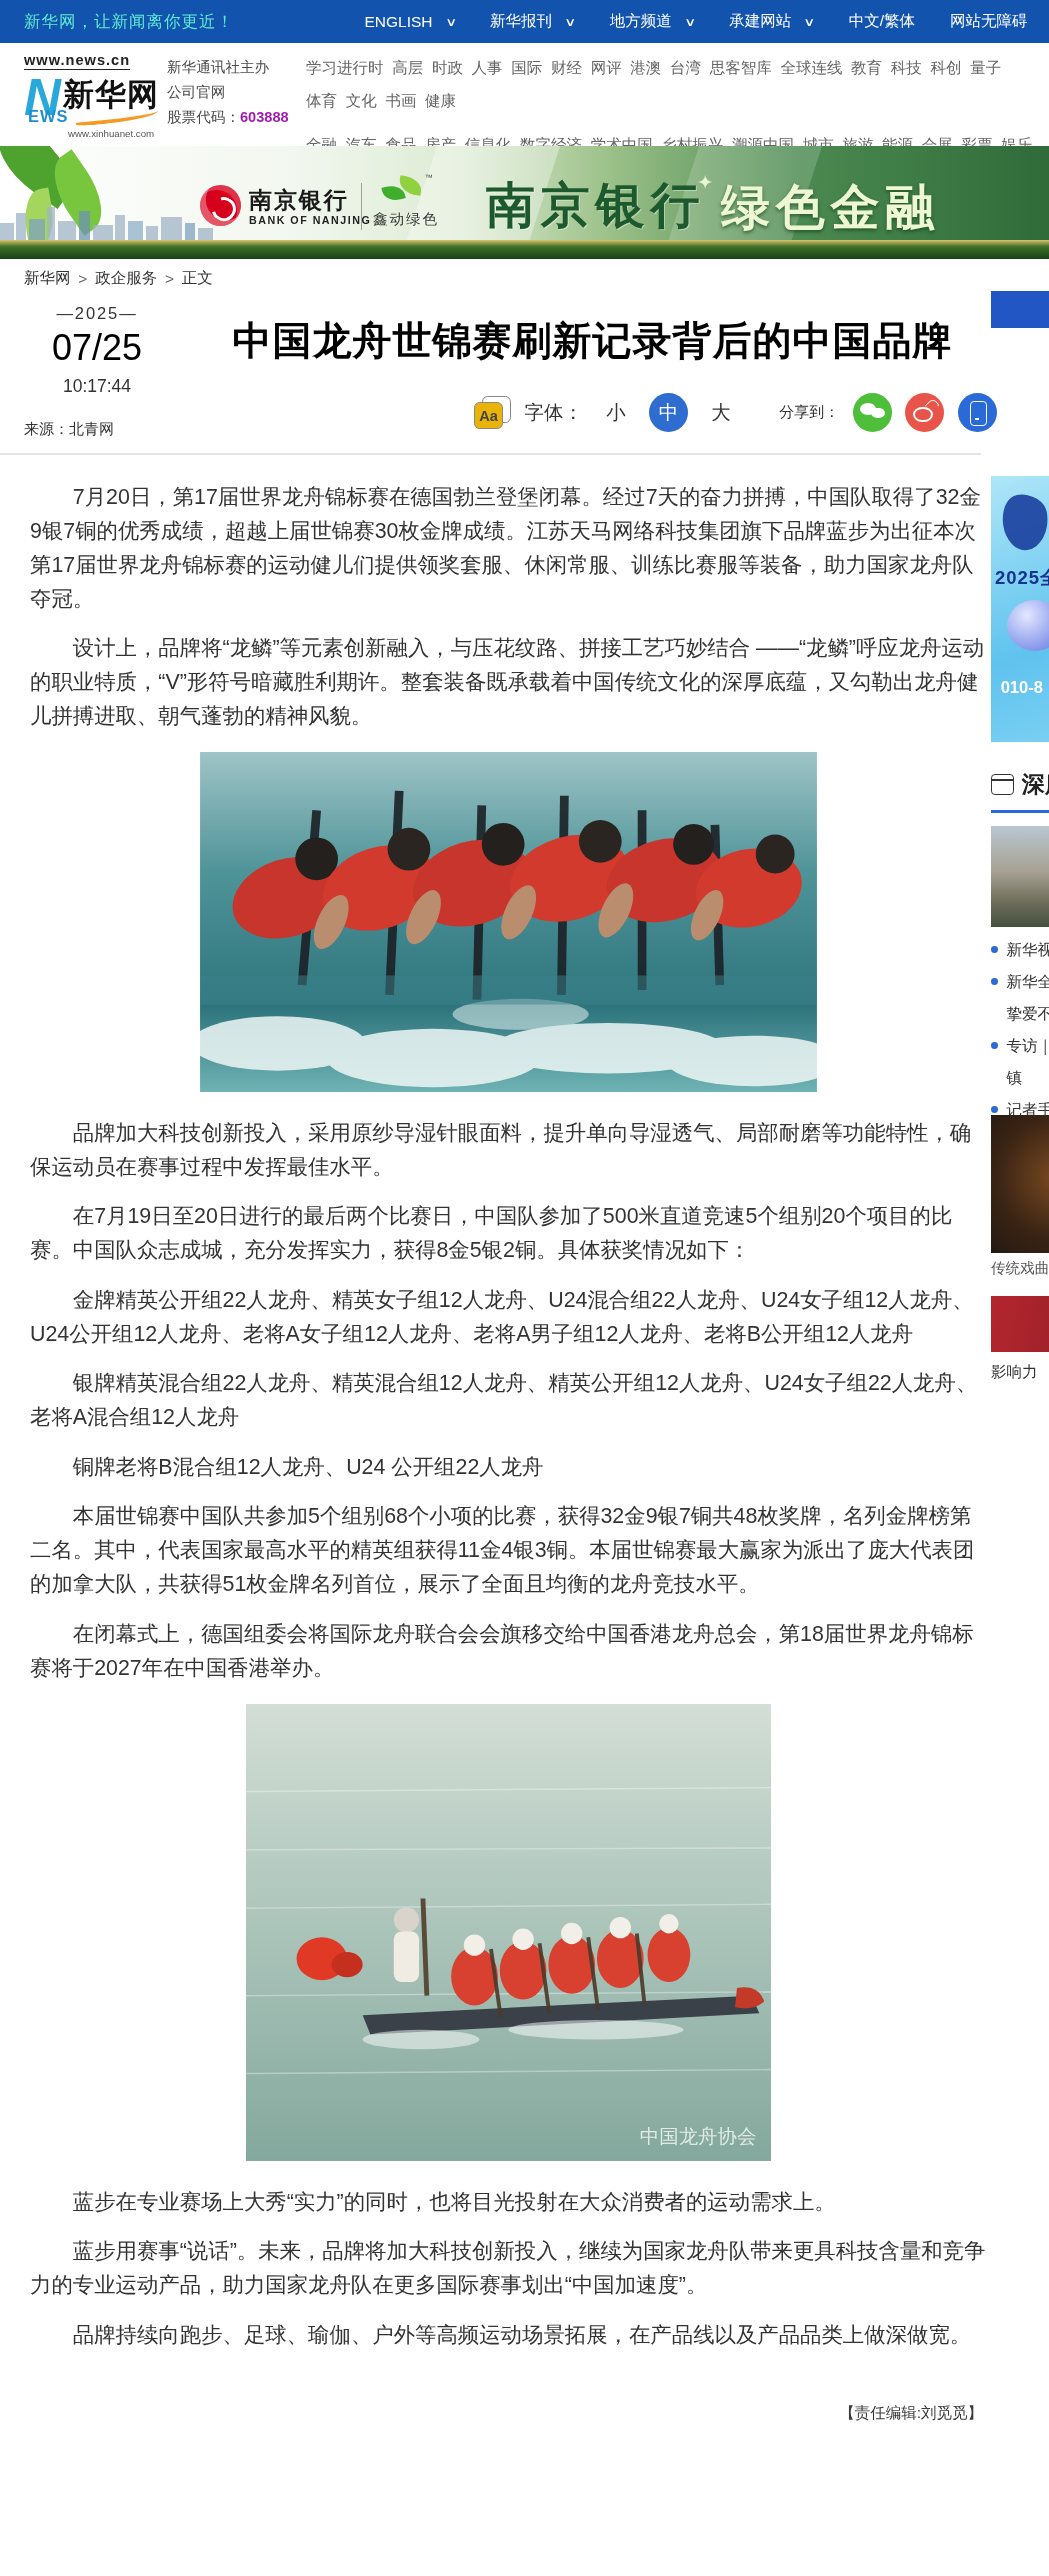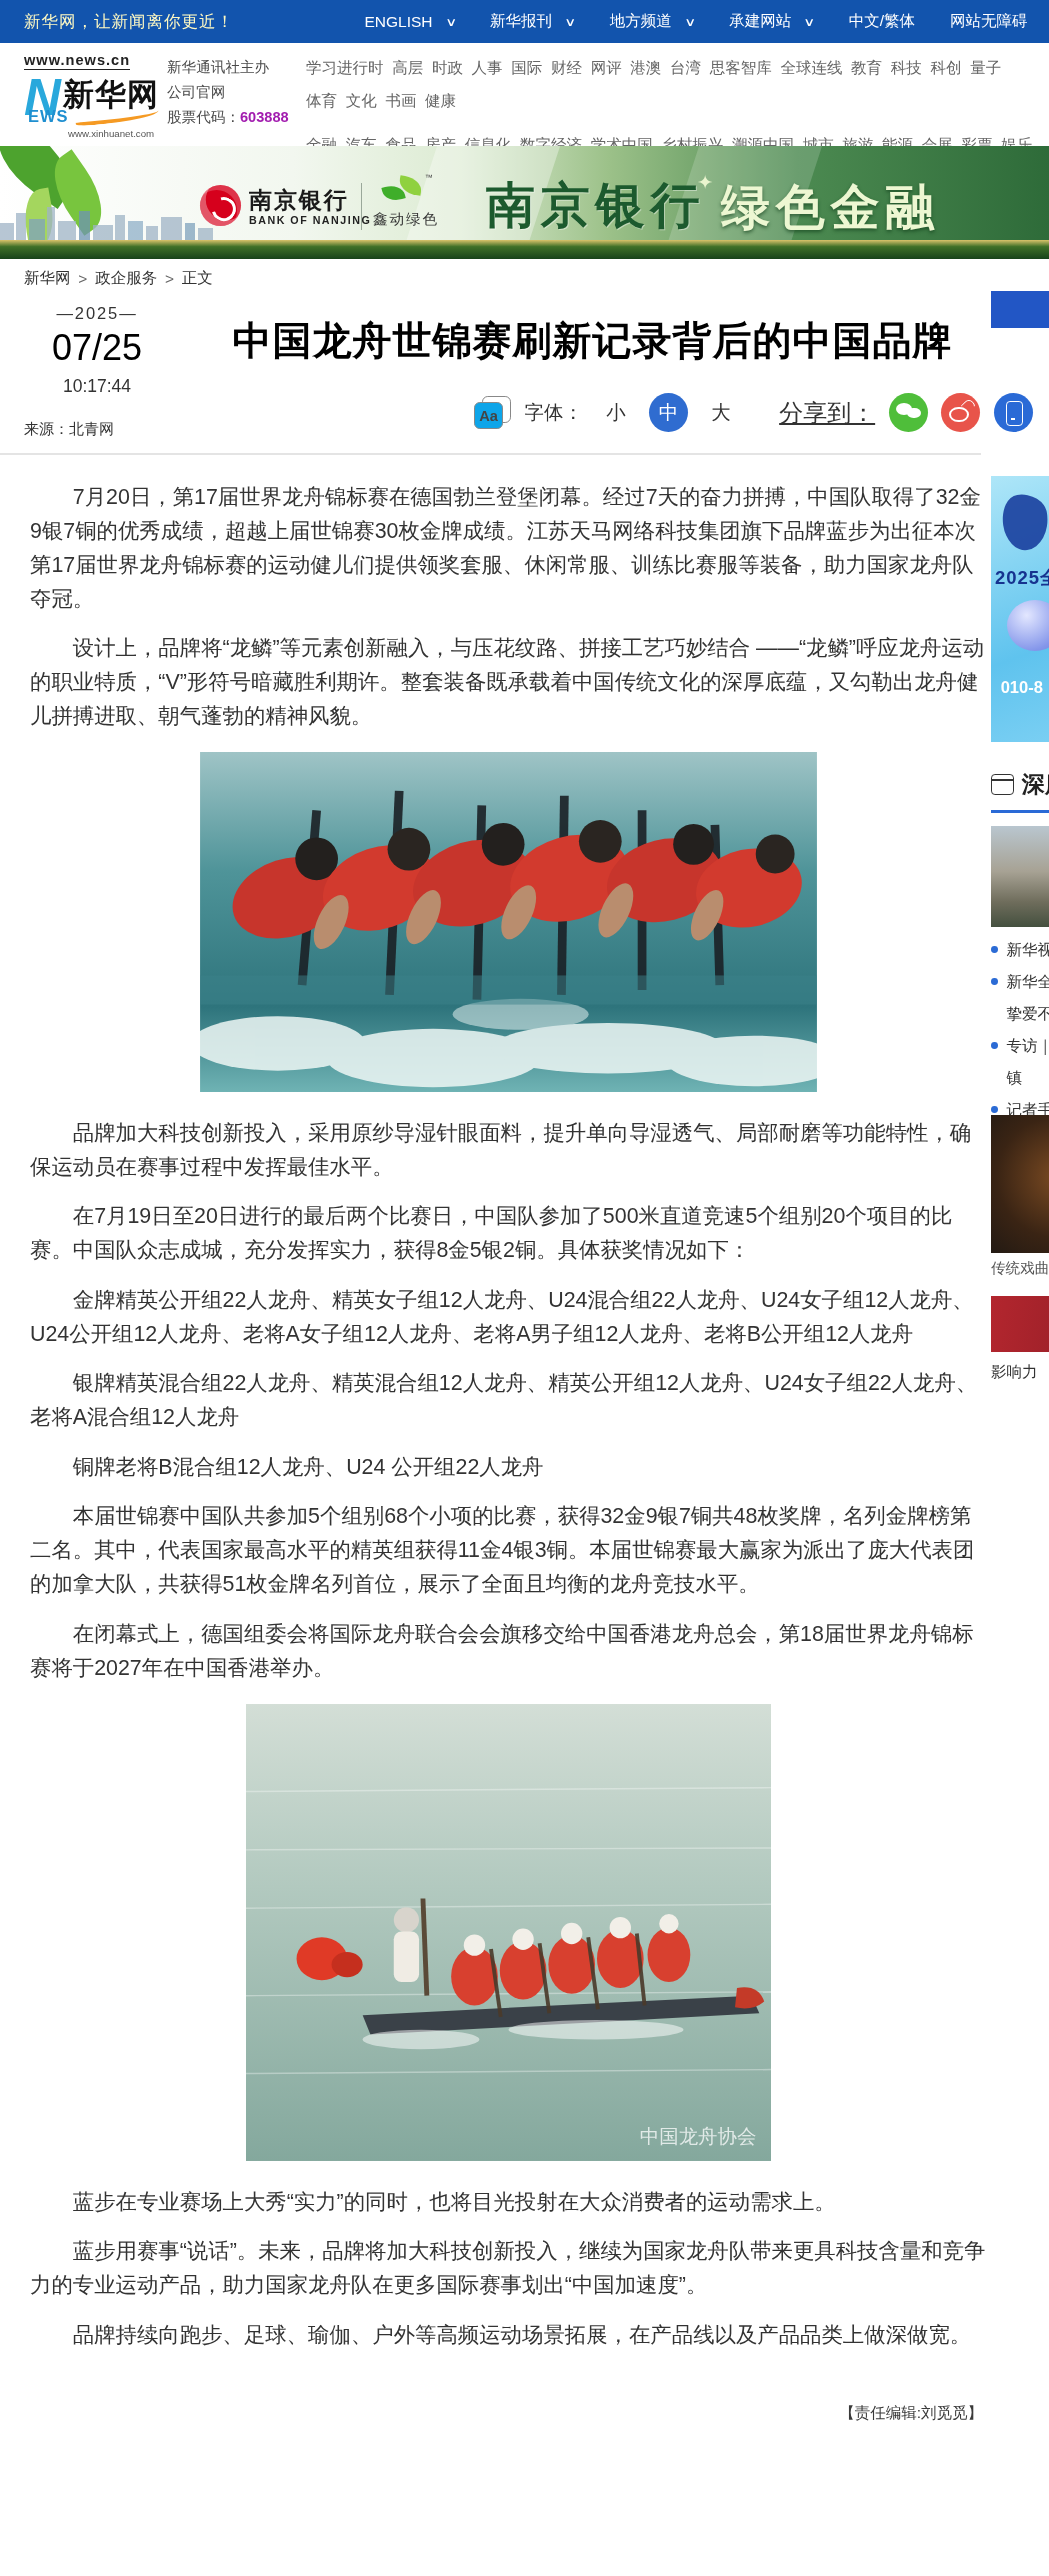--- a/index.html
+++ b/index.html
@@ -2,21 +2,21 @@
 <html><head>
 <meta charset="utf-8">
 <style>
   * { margin:0; padding:0; box-sizing:border-box; }
   html,body { background:#fff; }
   body { font-family:"Liberation Sans","DejaVu Sans",sans-serif; }
   .page { position:relative; width:1049px; height:2576px; background:#fff; overflow:hidden; margin:0 auto; }
 
   
   .topbar { position:absolute; left:0; top:0; width:1049px; height:43px; background:#1254ad; display:flex; align-items:center; justify-content:space-between; padding:0 21.4px 0 24px; }
-  .topbar .slogan { color:#fef9c3; font-size:16.5px; letter-spacing:1px; }
+  .topbar .slogan { color:#5eead4; font-size:16.5px; letter-spacing:1px; }
   .topbar-menus { display:flex; gap:35px; }
   .topbar-menu { color:#ffffff; font-size:15.5px; display:flex; align-items:center; gap:14px; cursor:pointer; white-space:nowrap;text-align:right; }
   .caret { font-size:11.7px; transform:scaleX(1.4); display:inline-block; }
 
   
   .header { position:absolute; left:0; top:43px; width:1049px; height:103px; background:#fff; }
   .logo { position:absolute; left:24px; top:7.8px; width:136px; cursor:pointer; }
   .logo-url-top { font-size:14.6px; font-weight:bold; color:#222; letter-spacing:1px; border-bottom:1.9px solid #222; display:inline-block; padding-bottom:1px; }
   .logo-row { position:relative; height:56px; }
   .logo-n { position:absolute; left:0; top:1.9px; font-size:51px; font-weight:900; color:#29a8dc; line-height:1; font-style:italic; }
@@ -61,25 +61,25 @@
   .art-head { position:absolute; left:0; top:296px; width:1049px; height:155px; }
   .date-col { position:absolute; left:29px; top:7.8px; width:136px; text-align:center; color:#222; }
   .year { font-size:16.5px; color:#333; letter-spacing:1.9px; }
   .md { font-size:36px; color:#000; margin-top:3.9px; font-weight:500; }
   .hms { font-size:17.5px; color:#333; margin-top:7.8px; }
   .source { position:absolute; left:24px; top:124px; font-size:15px; color:#333; }
   .art-title { position:absolute; left:165px; top:17.5px; width:855px; text-align:center; font-size:39px; font-weight:900; color:#000; letter-spacing:1px; }
   .toolbar { position:absolute; left:474px; top:97px; display:flex; align-items:center; gap:13.6px; }
   .aa-icon { position:relative; width:37px; height:33px; }
   .aa-icon .b1 { position:absolute; right:0; top:0; width:29px; height:27px; border:1.9px solid #888; border-radius:5.8px; background:#fff; }
-  .aa-icon .b2 { position:absolute; left:0; bottom:0; width:29px; height:27px; border:1.9px solid #888; border-radius:5.8px; background:#0ea5e9; font-size:14.6px; font-weight:bold; color:#444; display:flex; align-items:center; justify-content:center; }
+  .aa-icon .b2 { position:absolute; left:0; bottom:0; width:29px; height:27px; border:1.9px solid #888; border-radius:5.8px; background:#eab308; font-size:14.6px; font-weight:bold; color:#444; display:flex; align-items:center; justify-content:center; }
   .font-label { font-size:19.4px; color:#333; }
   .fbtn { font-size:19.4px; color:#333; width:39px; height:39px; display:flex; align-items:center; justify-content:center; cursor:pointer; border-radius:50%; }
   .fbtn.active { background:#2f6cd0; color:#fff; }
-  .share-label { font-size:24px; color:#333; margin-left:25px;text-decoration:underline; }
+  .share-label { font-size:15px; color:#333; margin-left:25px; }
   .share-ic { width:39px; height:39px; border-radius:50%; position:relative; cursor:pointer; }
   .share-ic.wechat { background:#4fbe3a; }
   .share-ic.wechat::before { content:""; position:absolute; left:6.8px; top:9.7px; width:16.5px; height:12.6px; background:#fff; border-radius:50%; }
   .share-ic.wechat::after { content:""; position:absolute; left:18.5px; top:14.6px; width:13.6px; height:10.7px; background:#fff; border-radius:50%; box-shadow:-8.7px 8.7px 0 -6.8px #fff; }
   .share-ic.weibo { background:#e8544a; }
   .share-ic.weibo::before { content:""; position:absolute; left:7.8px; top:13.6px; width:15.5px; height:11.7px; border:2.9px solid #fff; border-radius:50%; }
   .share-ic.weibo::after { content:""; position:absolute; right:5.8px; top:6.8px; width:9.7px; height:9.7px; border:1.9px solid #fff; border-color:#fff transparent transparent #fff; border-radius:50% 50% 0 0; transform:rotate(45deg); }
   .share-ic.app { background:#2a6ad6; }
   .share-ic.app::before { content:""; position:absolute; left:11.7px; top:7.8px; width:15.5px; height:23px; border:1.9px solid #fff; border-radius:3.9px; background:#2a6ad6; }
   .share-ic.app::after { content:""; position:absolute; left:17.5px; top:25px; width:3.9px; height:1.9px; background:#fff; }

